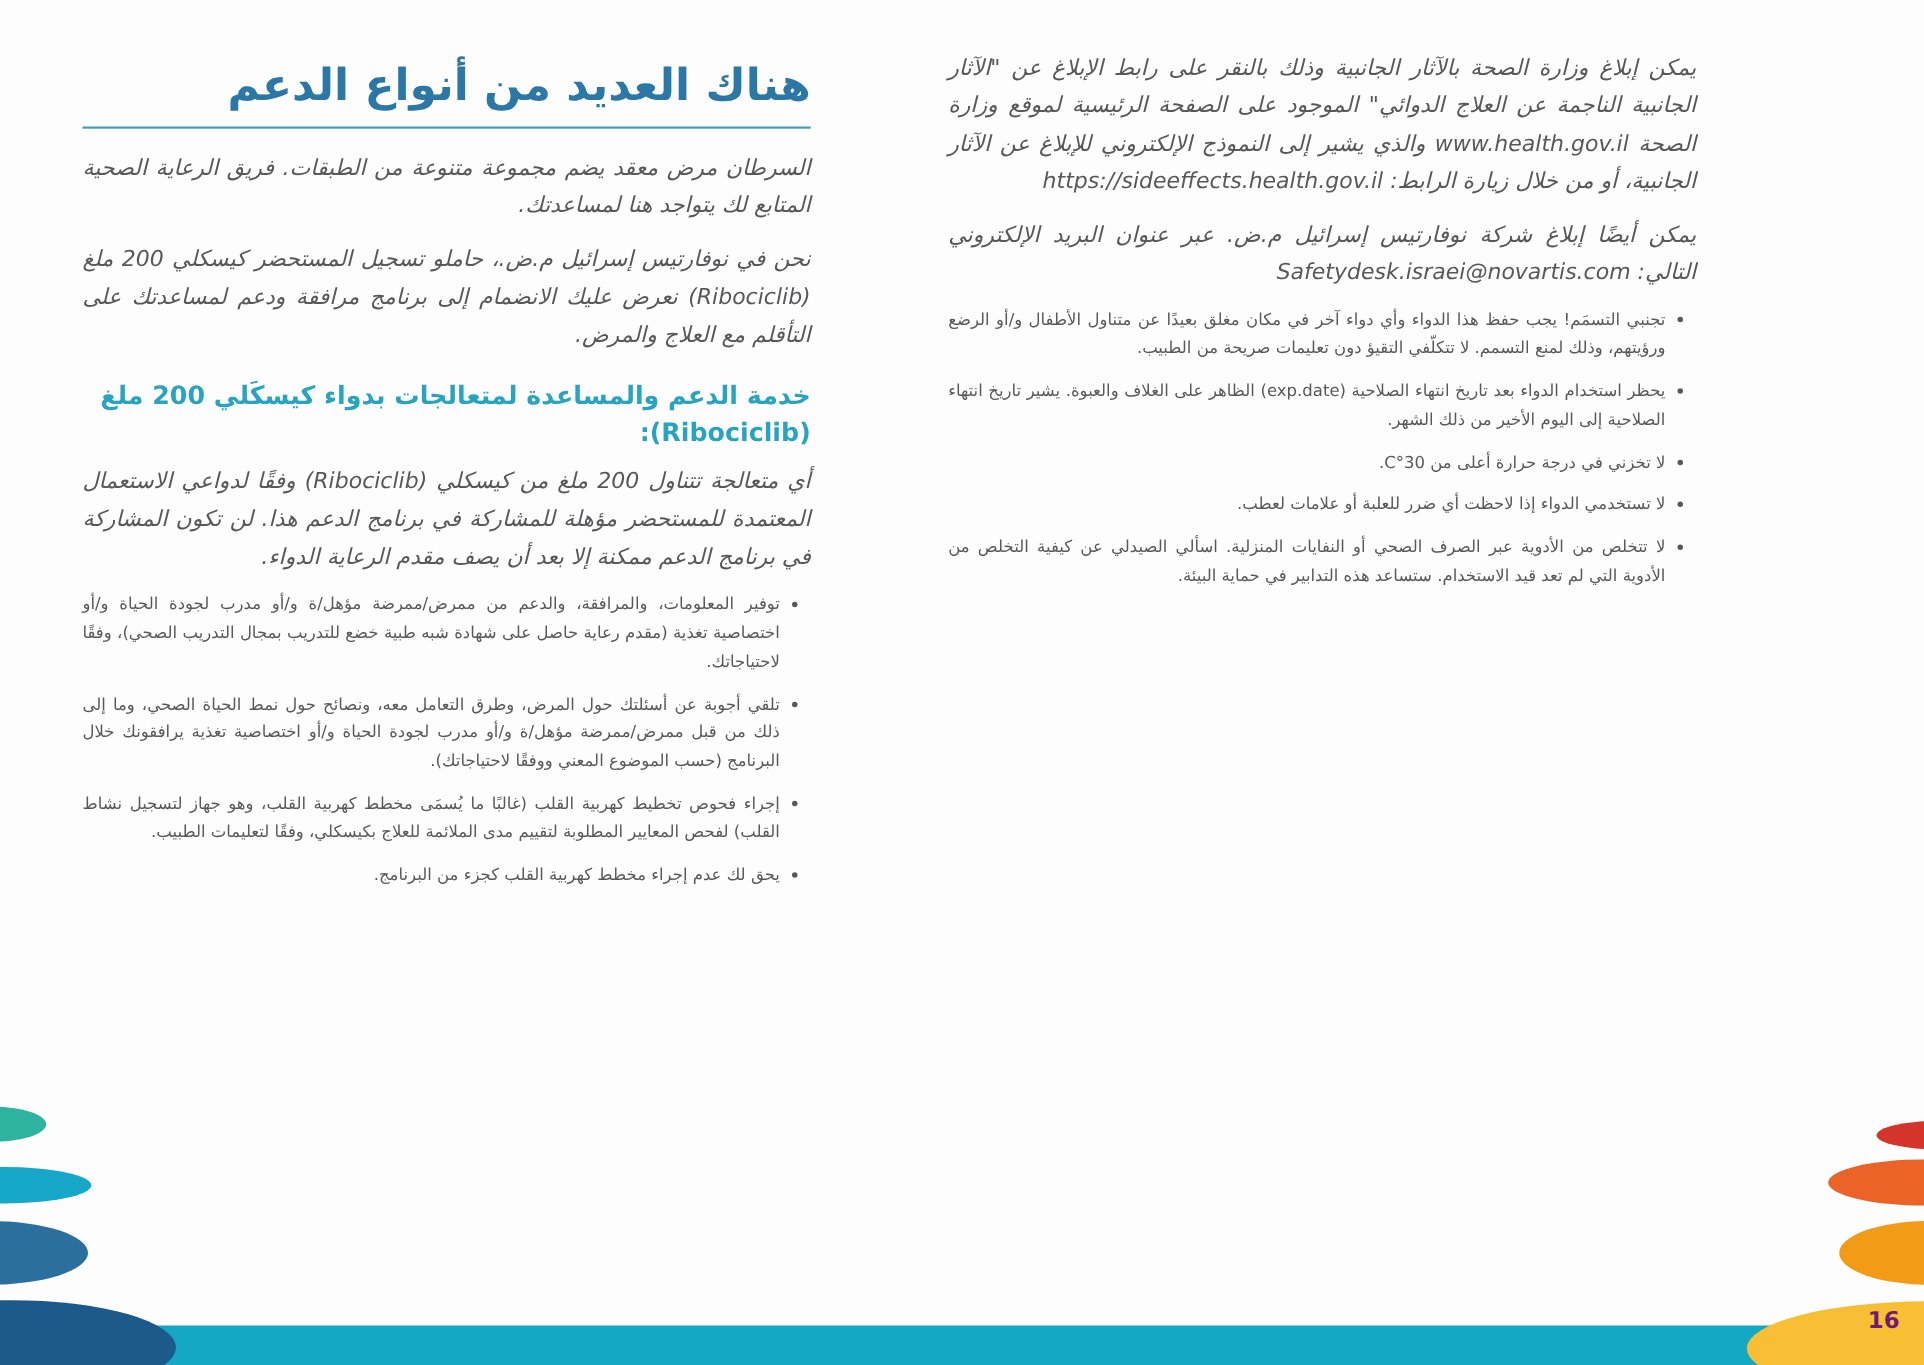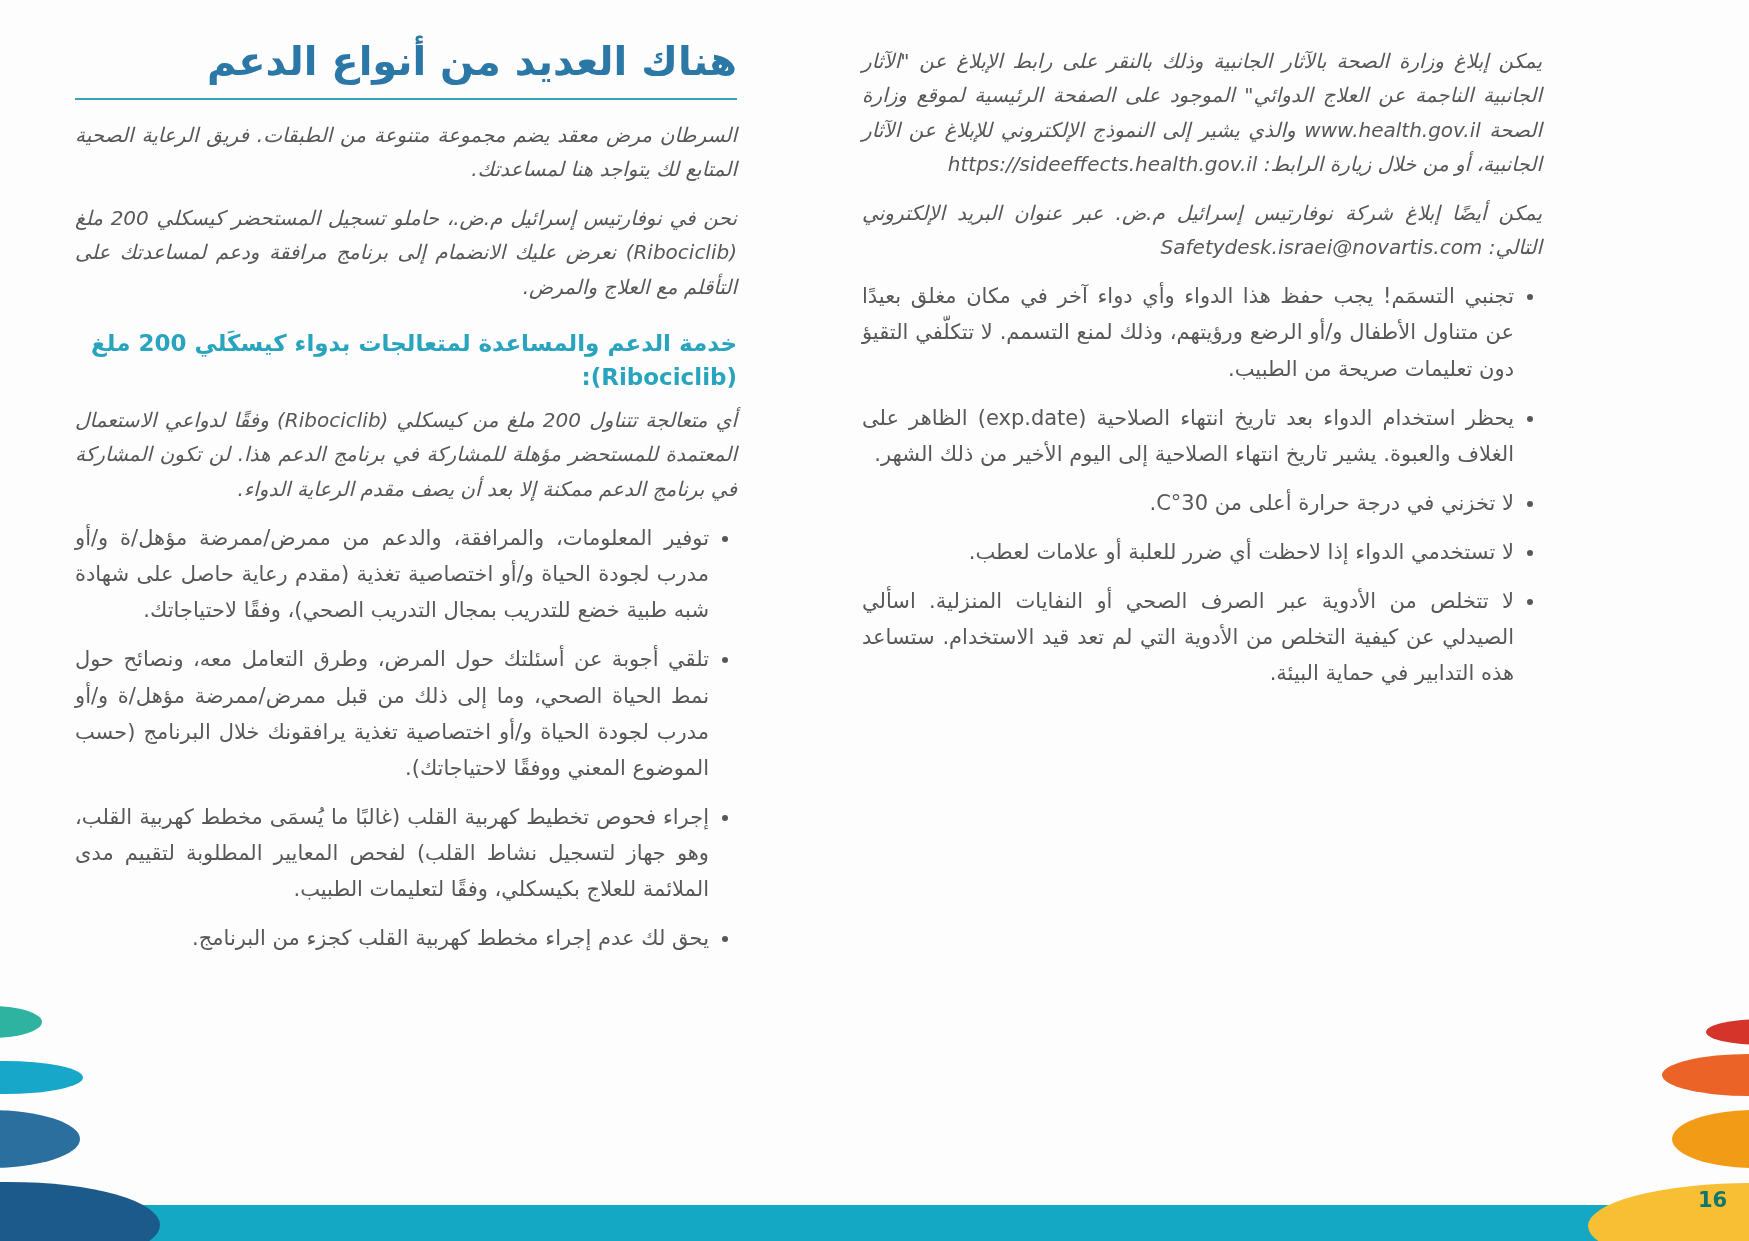--- a/index.html
+++ b/index.html
@@ -9,21 +9,21 @@
     width: 1749px;
     height: 1241px;
     background: #fdfdfd;
     overflow: hidden;
     direction: rtl;
     font-family: "DejaVu Sans", sans-serif;
     color: #58585a;
   }
   
   .page-col { position: absolute; }
-  .col-left  { left: 75px;  top: 34px; width: 662px; }
+  .col-left  { left: 75px;  top: 51px; width: 662px; }
   .col-right { left: 862px; top: 44px; width: 680px; }
 
   .big-title {
     margin: 0;
     font-size: 40px;
     line-height: 1.35;
     font-weight: bold;
     color: #2b77a6;
     text-align: right;
   }
@@ -55,21 +55,21 @@
     text-align: justify;
     font-style: italic;
   }
   ul.dots {
     margin: 4px 0 0 0;
     padding: 0 28px 0 0;
     list-style: disc;
   }
   ul.dots li {
     margin: 0 0 13px 0;
-    font-size: 21px;
+    font-size: 15px;
     line-height: 1.72;
     text-align: justify;
   }
   ul.dots li::marker { color: #58585a; }
   .storage-title-block { margin-top: 46px; }
 
   
   .footer-bar {
     position: absolute;
     left: 0; top: 1205px;
@@ -89,21 +89,21 @@
   .el-yellow { left: 1588px; top: 1183px; width: 330px; height: 86px; background: #f8bf35; }
 
   .page-num {
     position: absolute;
     z-index: 3;
     font-size: 21px;
     font-weight: bold;
     direction: ltr;
   }
   .page-num-left  { left: 32px;   top: 1256px; color: #8b5cf6; text-align: right; }
-  .page-num-right { left: 1698px; top: 1188px; color: #0f766e; }
+  .page-num-right { left: 1698px; top: 1188px; color: #701a75; }
 </style>
 </head>
 <body>
 
 <div class="spread">
 
   <main class="page-col col-left">
     <h1 class="big-title">هناك العديد من أنواع الدعم</h1>
     <hr class="rule">
 

